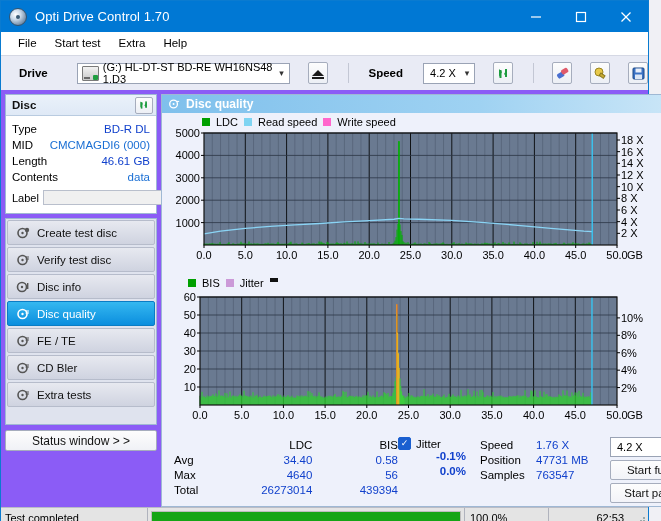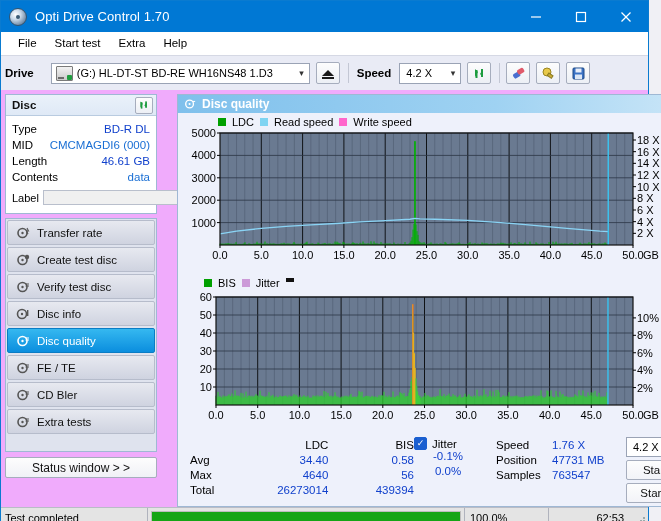--- a/index.html
+++ b/index.html
@@ -45,21 +45,21 @@
   
   .menubar {
     height:22px; background:#ffffff; display:flex; align-items:center;
     padding-left:8px; flex:none; border-bottom:1px solid #ffffff;
   }
   .menu-item { padding:2px 9px; font-size:11.5px; color:#000; }
   
   .toolbar {
     height:34px; background:#e9ebf5; display:flex; align-items:center;
     flex:none; border-top:1px solid #d5d8e4;
-    padding-left:4px; gap:0;
+    padding-left:18px; gap:12px;
   }
   .tb-label { font-weight:bold; font-size:11.5px; color:#000; }
   .combo {
     height:21px; background:#fff; border:1px solid #9aa3b5;
     display:flex; align-items:center; box-sizing:border-box;
     font-size:11px; color:#000; position:relative;
   }
   .combo .chev { position:absolute; right:5px; color:#333; font-size:9px; }
   .drive-combo { width:259px; margin-left:17px; padding-left:4px; }
   .drive-ico {
@@ -76,22 +76,22 @@
   }
   .sep { width:1px; height:20px; background:#c3c7d4; margin-left:8px; }
   .speed-combo { width:62px; margin-left:8px; padding-left:6px; }
   .eject {
     width:0;height:0;border-left:6px solid transparent;border-right:6px solid transparent;
     border-bottom:6px solid #1a1a1a; position:relative;
   }
   .eject:after{content:"";position:absolute;left:-6px;top:7px;width:12px;height:2px;background:#1a1a1a;}
   
   .body {
-    flex:1; display:flex; padding:4px 4px 0 4px; box-sizing:border-box; gap:20px;
-    background:#f0abfc;
+    flex:1; display:flex; padding:4px 4px 0 4px; box-sizing:border-box; gap:4px;
+    background:#8b5cf6;
   }
   
   .left { width:152px; flex:none; display:flex; flex-direction:column; }
   .panel { border:1px solid #9fb8d4; background:#ffffff; box-sizing:border-box; }
   .disc-panel { flex:none; }
   .disc-head {
     height:20px; background:linear-gradient(#eaf1fa,#dfe9f6);
     border-bottom:1px solid #b9cbe0;
     display:flex; align-items:center; justify-content:space-between;
     padding:0 3px 0 6px; font-weight:bold; font-size:11.5px; color:#111;
@@ -153,21 +153,21 @@
   .st-k { width:54px; text-align:left; padding-left:12px; color:#000;}
   .st-v { width:88px; text-align:right; color:#1141cc; }
   .st-h { color:#000; text-align:right; }
   .jit-col { width:82px; flex:none; }
   .jit-top { display:flex; align-items:center; gap:5px; }
   .chk {
     width:13px;height:13px;background:#1a5fd0;border:1px solid #1a5fd0;border-radius:2px;
     box-sizing:border-box; display:flex;align-items:center;justify-content:center;
     color:#fff; font-size:9px; line-height:1;
   }
-  .jit-v { text-align:center; color:#1141cc; padding-right:14px; height:15px;}
+  .jit-v { text-align:right; color:#1141cc; padding-right:14px; height:15px;font-weight:bold;}
   .sp-col { width:130px; flex:none; }
   .sp-row { display:flex; height:15px; align-items:center; }
   .sp-k { width:56px; color:#000; }
   .sp-v { color:#1141cc; }
   .btn-col { flex:1; display:flex; flex-direction:column; gap:3px; padding-right:6px; align-items:flex-end;}
   .act-btn {
     width:76px; height:20px; background:linear-gradient(#fdfdfd,#f2f3f8);
     border:1px solid #a6adbd; border-radius:2px; box-sizing:border-box;
     display:flex; align-items:center; justify-content:center; font-size:11.5px; color:#111;
   }
@@ -308,30 +308,20 @@
           </div>
           <div class="label-row">
             <span class="dk">Label</span>
             <input class="label-input" type="text" value="" style="">
             <span class="disc-ico"></span>
           </div>
         </div>
       </div>
 
       <div class="nav">
-        <div class="nav-btn">
-          <span class="nav-ico">
-            <svg width="14" height="14" viewBox="0 0 14 14">
-                <circle cx="6.5" cy="7" r="4.5" fill="none" stroke="#555" stroke-width="1.6"></circle>
-                <circle cx="6.5" cy="7" r="1.2" fill="#555"></circle>
-                <path d="M11 2 L12.5 5 L10.5 5 L12 8" stroke="#555" stroke-width="1.1" fill="none"></path>
-              </svg>
-          </span>
-          <span>Transfer rate</span>
-        </div>
         <div class="nav-btn">
           <span class="nav-ico">
             <svg width="14" height="14" viewBox="0 0 14 14">
                 <circle cx="6.5" cy="7" r="4.5" fill="none" stroke="#555" stroke-width="1.6"></circle>
                 <circle cx="6.5" cy="7" r="1.2" fill="#555"></circle>
                 <circle cx="11" cy="4" r="2.2" fill="#555"></circle>
               </svg>
           </span>
           <span>Create test disc</span>
         </div>

